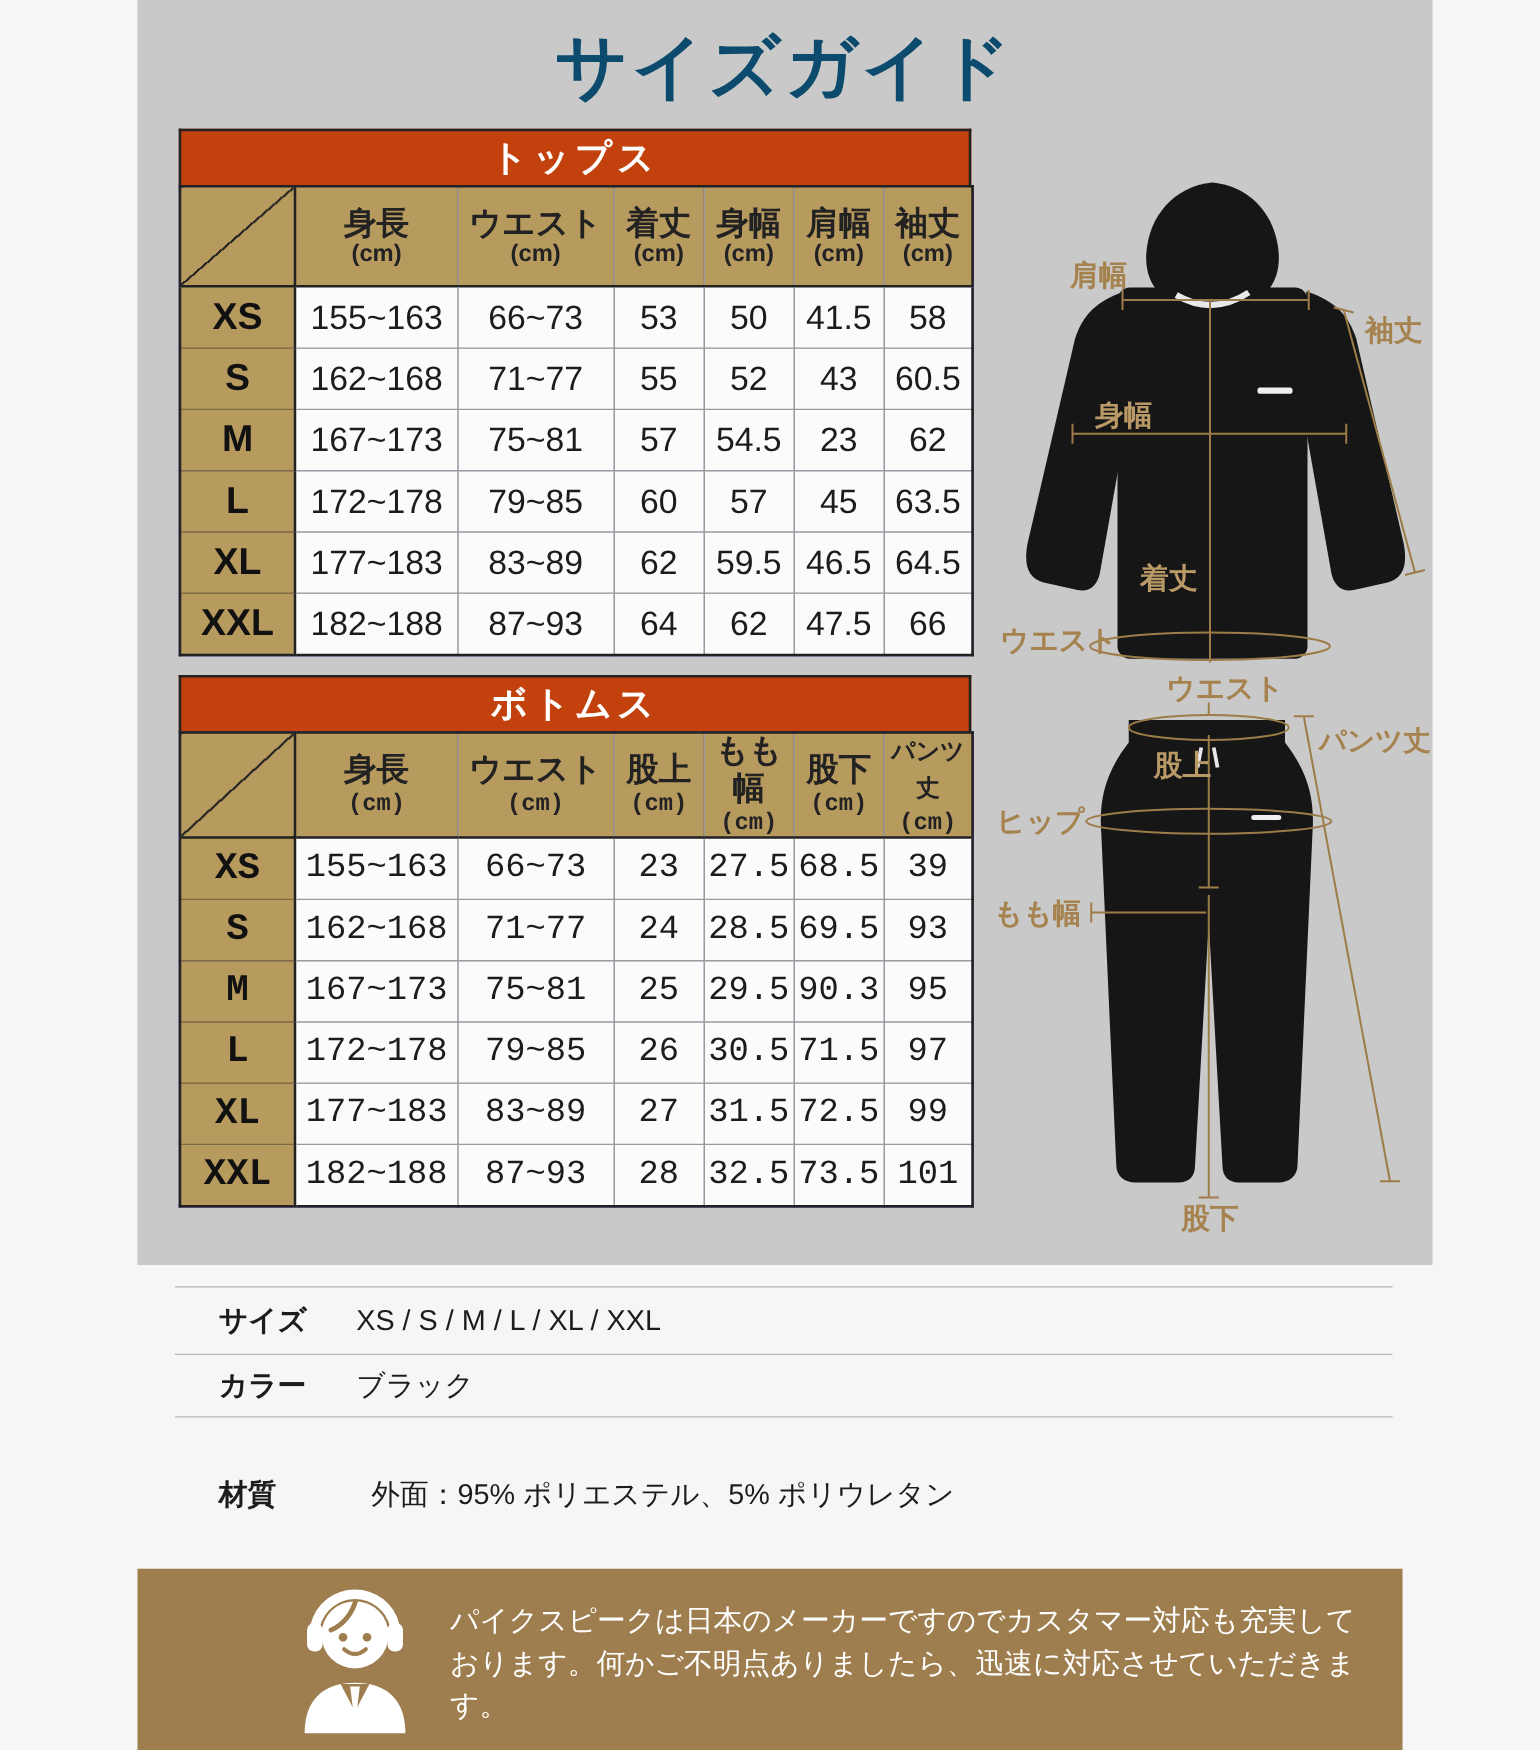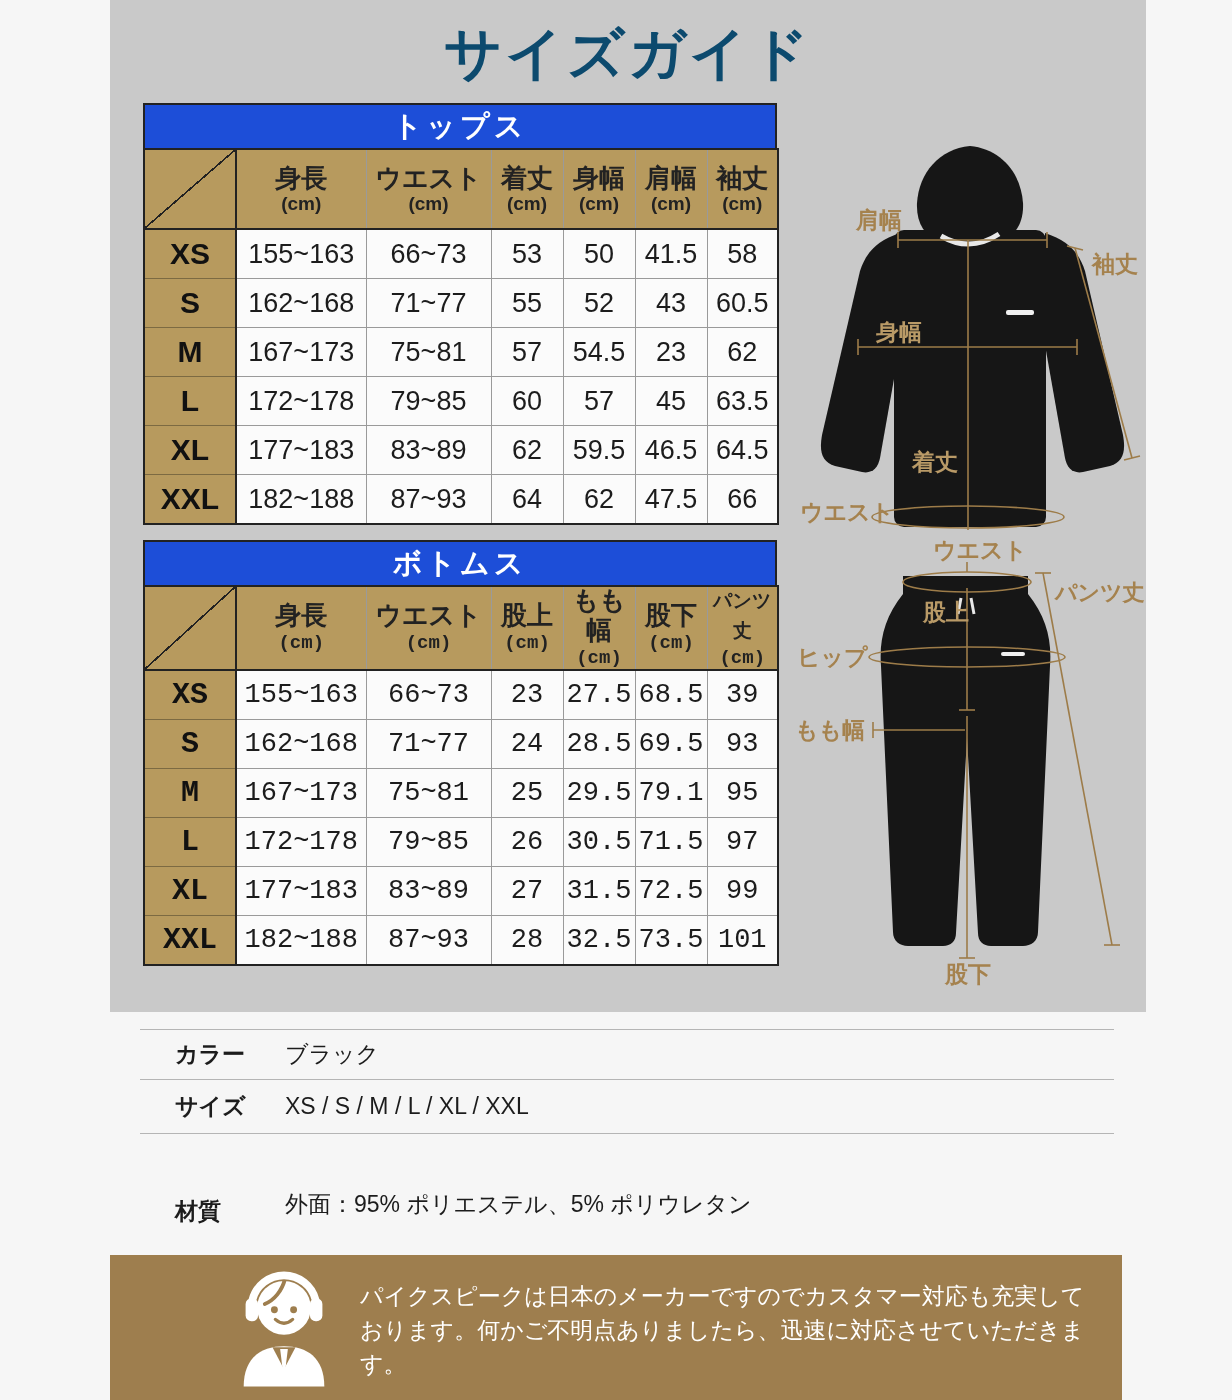--- a/index.html
+++ b/index.html
@@ -13,21 +13,21 @@
   .gray-panel{position:absolute;left:110px;top:0;width:1036px;height:1012px;background:#c9c9c9;}
   .page-title{
     position:absolute;left:0;top:16px;width:100%;text-align:center;
     font-size:57px;font-weight:bold;color:#0c4a6e;letter-spacing:3px;
   }
   
   .table-wrap{position:absolute;width:634px;}
   .table-wrap.tops{left:33px;top:103px;}
   .table-wrap.bottoms{left:33px;top:540px;font-family:Liberation Mono, monospace;}
   .table-band{
-    height:45px;background:#1d4ed8;color:#fff;font-size:29px;font-weight:bold;
+    height:45px;background:#c2410c;color:#fff;font-size:29px;font-weight:bold;
     display:flex;align-items:center;justify-content:center;letter-spacing:4px;
     border:2px solid #222;border-bottom:none;box-sizing:border-box;
   }
   table.size-table{
     border-collapse:collapse;table-layout:fixed;width:634px;
     border:2px solid #222;background:#4c1d95;
   }
   .size-table col.c-size{width:92px;}
   .size-table col.c-height{width:130px;}
   .size-table col.c-waist{width:125px;}
@@ -58,21 +58,21 @@
   text.lab{font-size:23px;font-weight:bold;fill:#a5824e;}
   text.lab-light{font-size:23px;font-weight:bold;fill:#b99a67;}
   text.lab-sm{font-size:22px;font-weight:bold;fill:#a5824e;}
   .mline{stroke:#9d7c49;stroke-width:1.6;fill:none;}
   .garment{fill:#161616;}
   
   .specs{position:absolute;left:140px;top:1029px;width:974px;}
   .spec-row{display:flex;border-top:1px solid #b5b5b5;align-items:center;}
   .spec-row.r-size{height:53px;}
   .spec-row.r-color{height:49px;}
-  .spec-row.r-material{height:94px;align-items:flex-end;padding-top:29px;box-sizing:border-box;}
+  .spec-row.r-material{height:94px;align-items:center;padding-top:29px;box-sizing:border-box;gap:12px;}
   .spec-label{width:110px;padding-left:35px;font-weight:bold;font-size:23px;color:#1c1c1c;flex:none;}
   .spec-value{font-size:23px;color:#1c1c1c;}
   .spec-value .vline{display:block;line-height:46px;}
   
   .banner{position:absolute;left:110px;top:1255px;width:1012px;height:145px;background:#9e7e4e;}
   .banner-icon{position:absolute;left:126px;top:10px;width:96px;height:126px;}
   .banner-text{position:absolute;left:250px;top:16px;color:#fff;}
   .banner-title{font-size:29px;font-weight:bold;letter-spacing:2px;}
   .banner-line{font-size:23px;line-height:34px;}
   .banner-line.first{margin-top:8px;}
@@ -243,21 +243,21 @@
             <td>28.5</td>
             <td>69.5</td>
             <td>93</td>
           </tr>
           <tr>
             <th>M</th>
             <td>167~173</td>
             <td>75~81</td>
             <td>25</td>
             <td>29.5</td>
-            <td>79.1</td>
+            <td>90.3</td>
             <td>95</td>
           </tr>
           <tr>
             <th>L</th>
             <td>172~178</td>
             <td>79~85</td>
             <td>26</td>
             <td>30.5</td>
             <td>71.5</td>
             <td>97</td>
@@ -340,27 +340,27 @@
     <text class="lab-sm" x="260" y="60">パンツ丈</text>
     <text class="lab-light" x="128" y="80">股上</text>
     <text class="lab" x="2" y="125">ヒップ</text>
     <text class="lab" x="0" y="198">もも幅</text>
     <text class="lab" x="150" y="442">股下</text>
   </svg>
 
 </div>
 
 <div class="specs">
+  <div class="spec-row r-size">
+    <div class="spec-label">サイズ</div>
+    <div class="spec-value">XS / S / M / L / XL / XXL</div>
+  </div>
   <div class="spec-row r-color">
     <div class="spec-label">カラー</div>
     <div class="spec-value">ブラック</div>
-  </div>
-  <div class="spec-row r-size">
-    <div class="spec-label">サイズ</div>
-    <div class="spec-value">XS / S / M / L / XL / XXL</div>
   </div>
   <div class="spec-row r-material">
     <div class="spec-label">材質</div>
     <div class="spec-value">
       <span class="vline">外面：95% ポリエステル、5% ポリウレタン</span>
     </div>
   </div>
 </div>
 
 <div class="banner">

